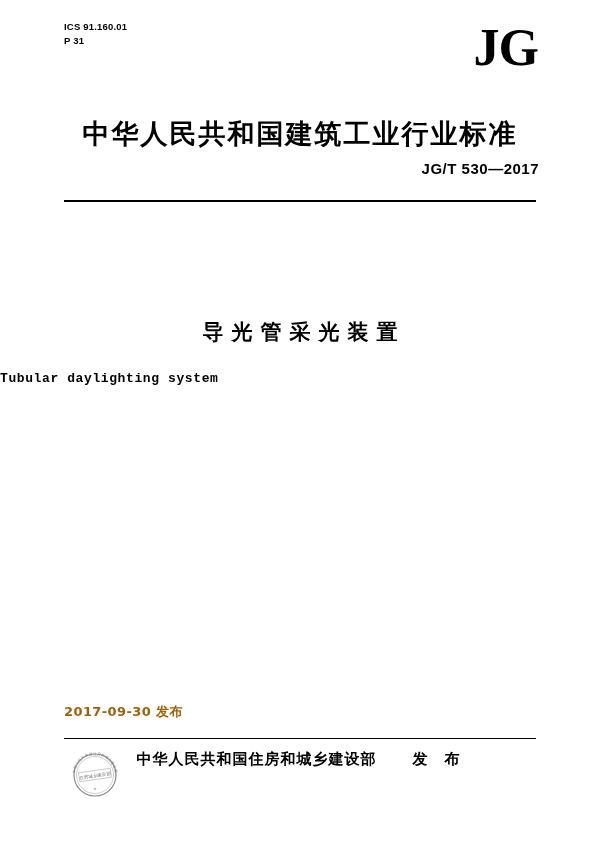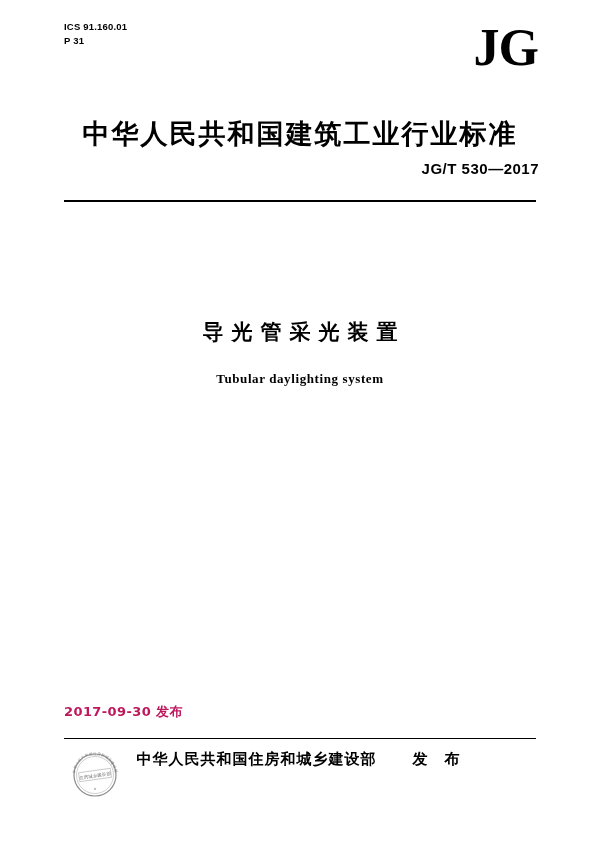--- a/index.html
+++ b/index.html
@@ -98,42 +98,41 @@
     font-size: 21px;
     letter-spacing: 8px;
     text-indent: 8px;
     color: #000;
   }
   .doc-subtitle {
     position: absolute;
     left: 0;
     right: 0;
     top: 371px;
-    text-align: center;
-    font-family: Liberation Serif, serif;
+    font-family: Liberation Mono, monospace;
     font-weight: 700;
     font-size: 13px;
     letter-spacing: 0.6px;
     color: #000;
   }
 
   
   .date-row {
     position: absolute;
     left: 64px;
     right: 64px;
     top: 703px;
     display: flex;
     justify-content: space-between;
     align-items: baseline;
     font-family: "DejaVu Sans", sans-serif;
     font-weight: 700;
     font-size: 13px;
     letter-spacing: 0.4px;
-    color: #be185d;
+    color: #a16207;
   }
   .date-row .issue,
   .date-row .effective { white-space: nowrap; }
 
   
   .publisher {
     position: absolute;
     left: 0;
     right: 0;
     top: 750px;

